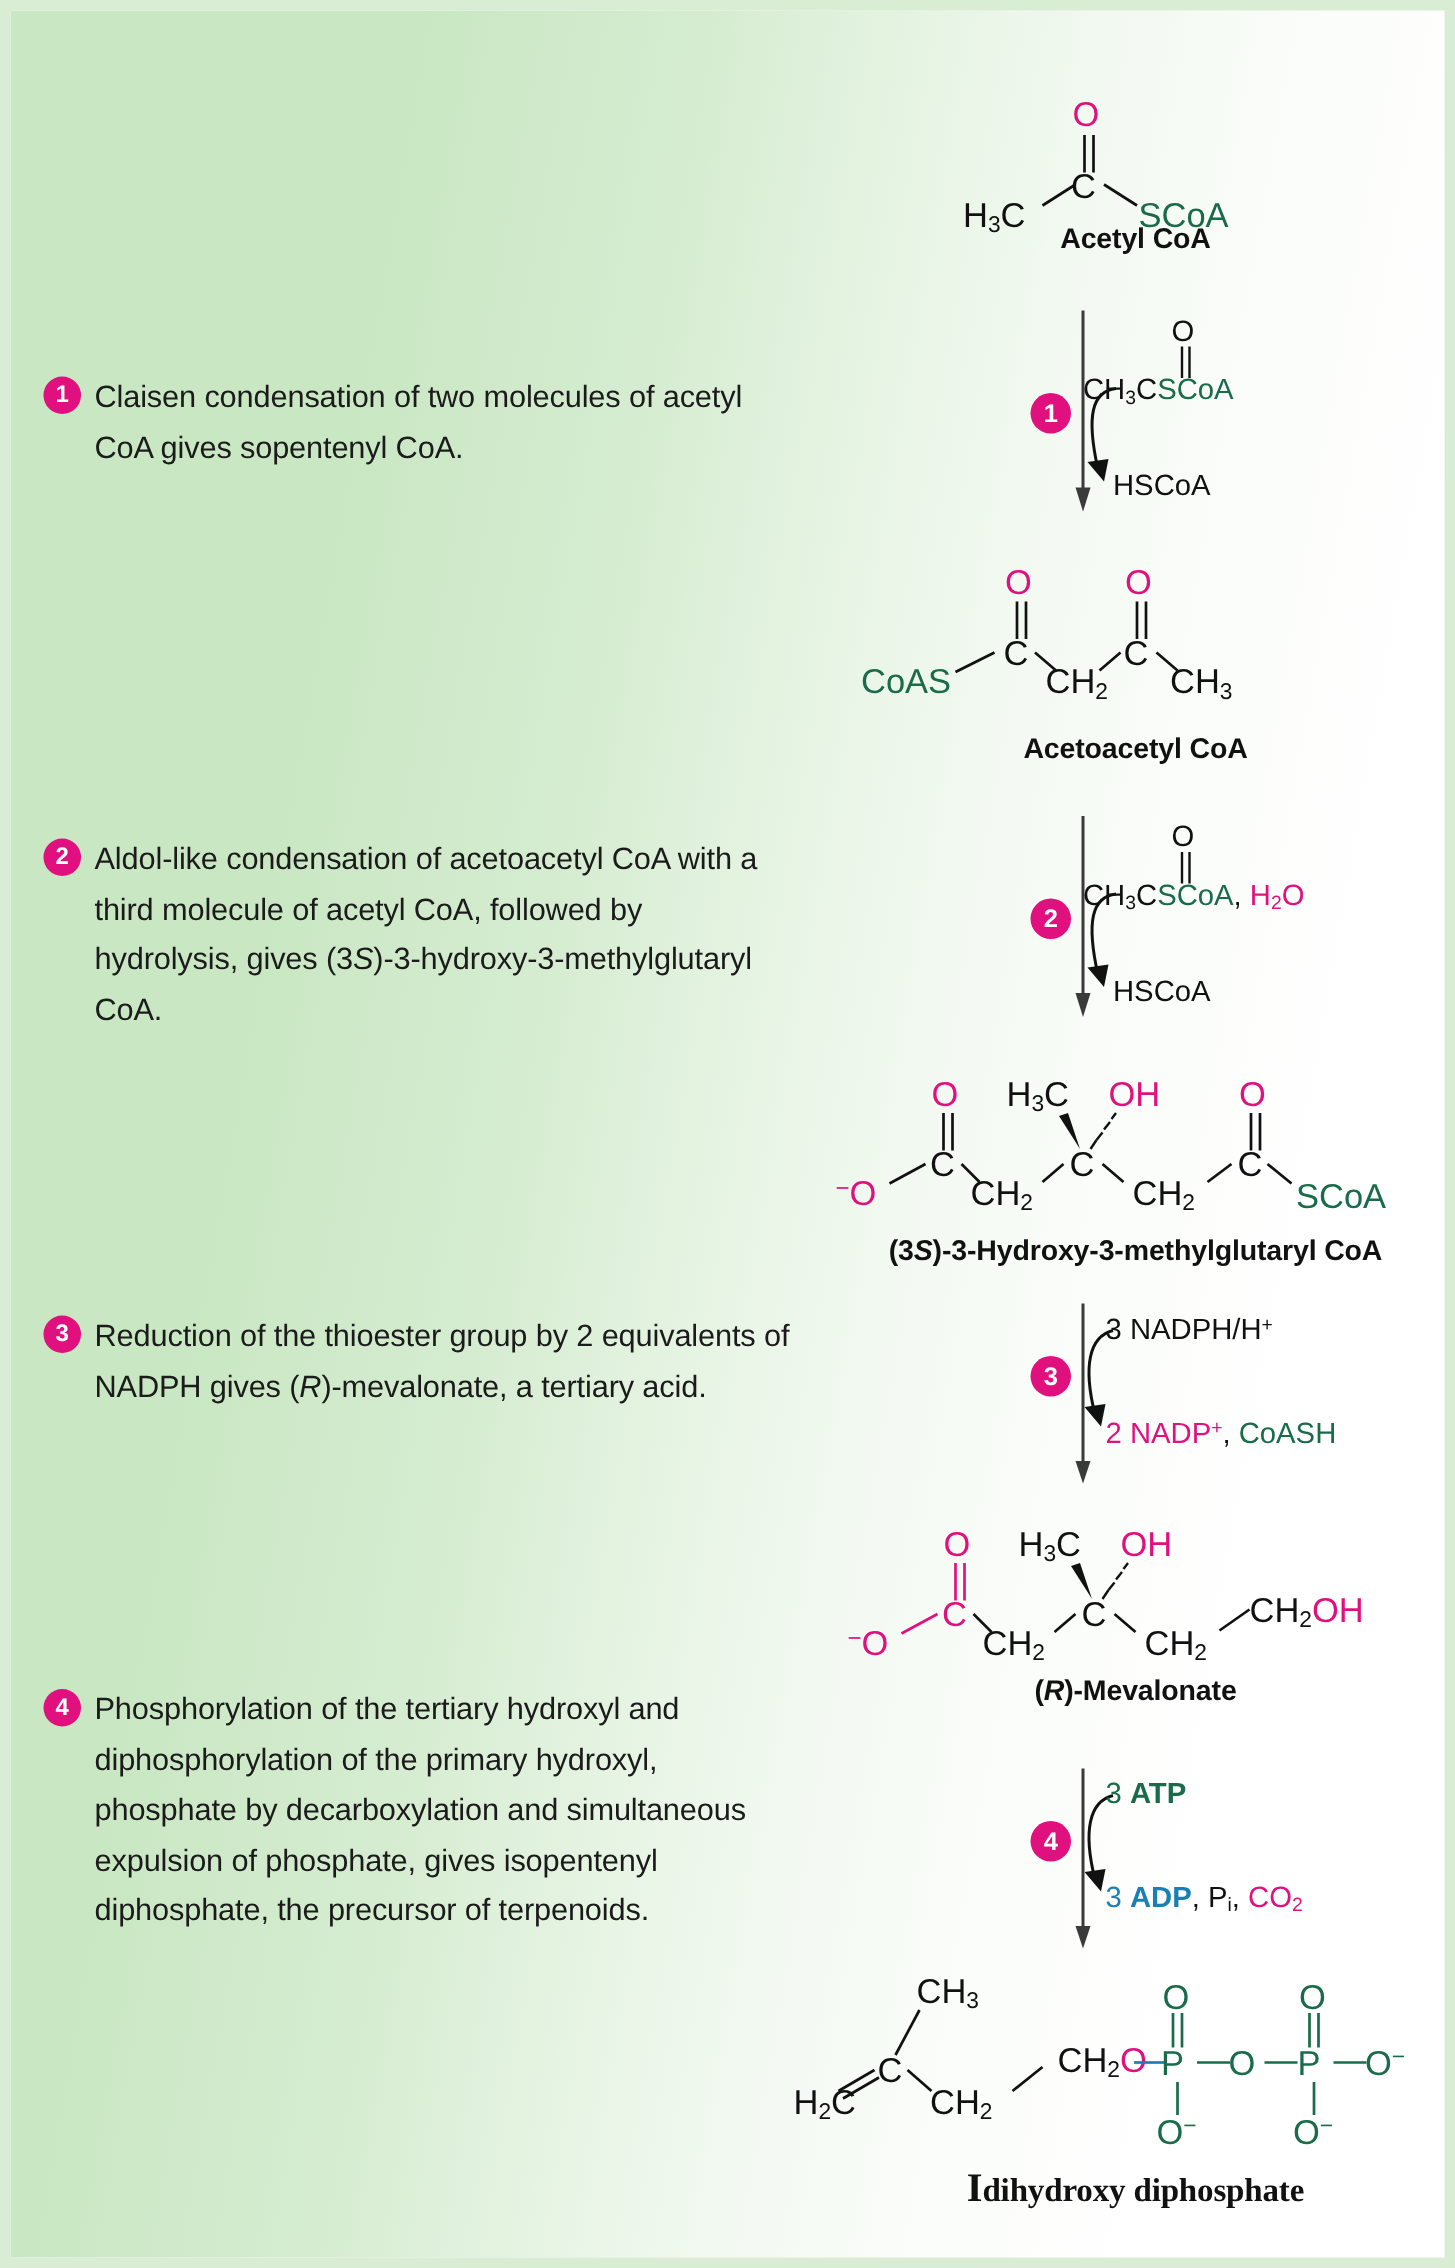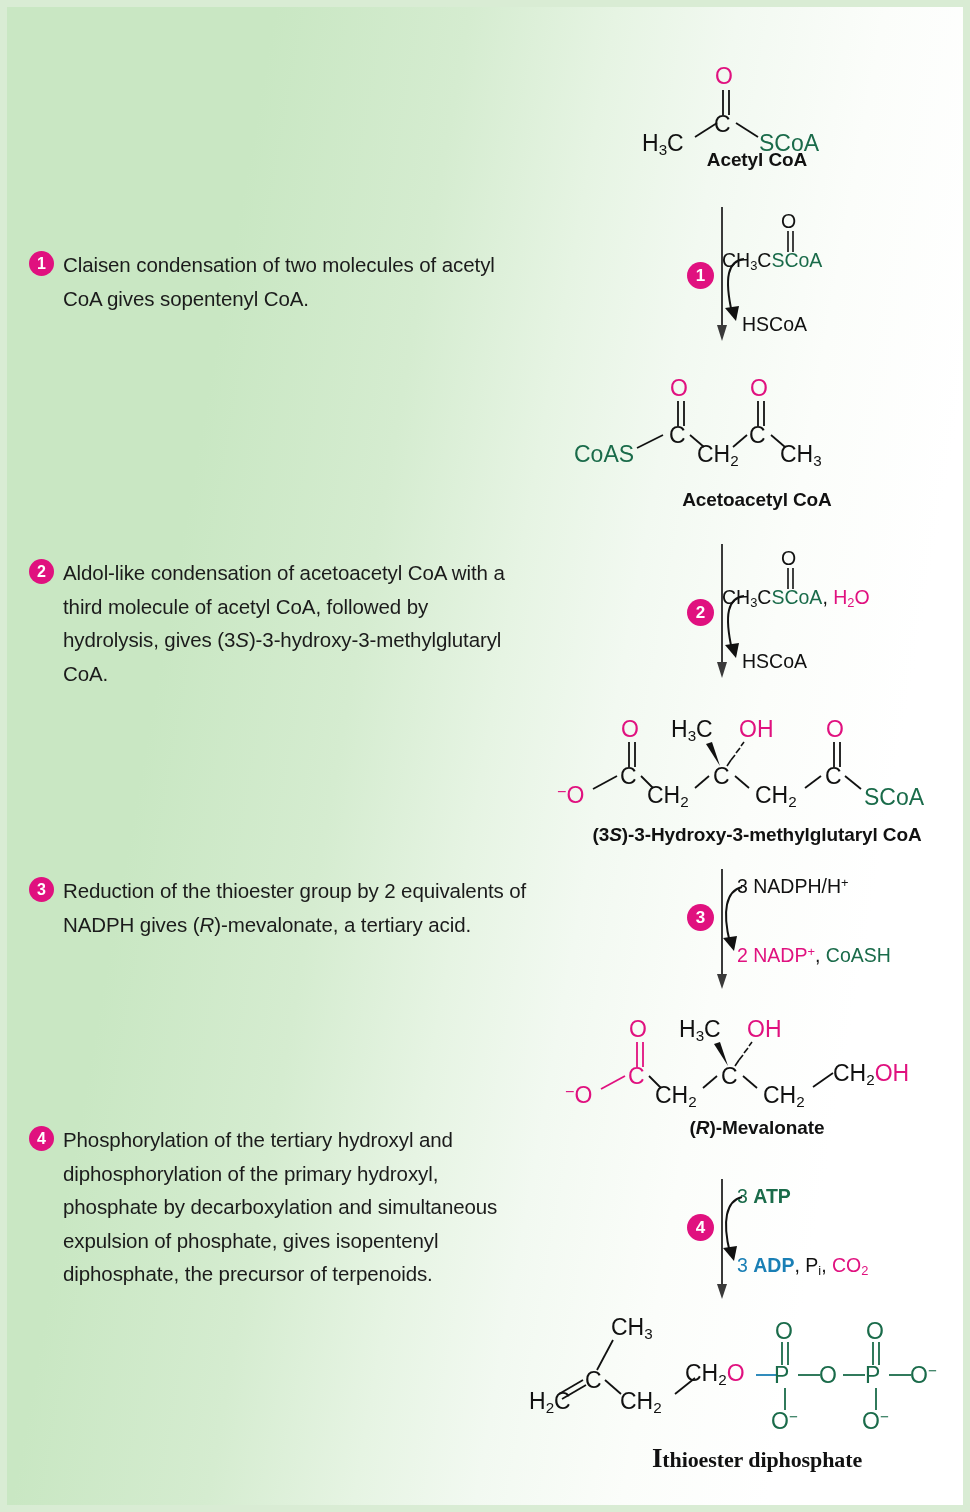--- a/index.html
+++ b/index.html
@@ -412,21 +412,21 @@
           <line x1="3" y1="25" x2="27" y2="11" stroke="#111" stroke-width="1.8"></line>
         </svg>
 
         <svg class="abs" style="left:68px;top:66px;" width="24" height="20">
           <line x1="0" y1="2" x2="16" y2="16" stroke="#111" stroke-width="1.8"></line>
         </svg>
         <span class="chem abs" style="left:83px;top:76px;"><span>CH</span><sub>2</sub></span>
         <svg class="abs" style="left:138px;top:62px;" width="26" height="24">
           <line x1="0" y1="20" x2="20" y2="4" stroke="#111" stroke-width="1.8"></line>
         </svg>
-        <span class="chem abs" style="left:148px;top:48px;"><span>CH</span><sub>2</sub><span class="pink">O</span></span>
+        <span class="chem abs" style="left:168px;top:48px;"><span>CH</span><sub>2</sub><span class="pink">O</span></span>
 
         <svg class="abs" style="left:219px;top:60px;" width="22" height="6">
           <line x1="0" y1="3" x2="20" y2="3" stroke="#1a7fb5" stroke-width="1.8"></line>
         </svg>
         <span class="chem green abs" style="left:238px;top:6px;">O</span>
         <svg class="abs" style="left:243px;top:30px;" width="16" height="24">
           <line x1="2" y1="0" x2="2" y2="23" stroke="#1a6b4a" stroke-width="1.8"></line>
           <line x1="8" y1="0" x2="8" y2="23" stroke="#1a6b4a" stroke-width="1.8"></line>
         </svg>
         <span class="chem green abs" style="left:237px;top:50px;">P</span>
@@ -452,17 +452,17 @@
         <svg class="abs" style="left:334px;top:76px;" width="10" height="24">
           <line x1="5" y1="0" x2="5" y2="22" stroke="#1a6b4a" stroke-width="1.8"></line>
         </svg>
         <span class="chem green abs" style="left:325px;top:96px;"><span>O</span><sup>−</sup></span>
 
         <svg class="abs" style="left:352px;top:60px;" width="24" height="6">
           <line x1="0" y1="3" x2="22" y2="3" stroke="#1a6b4a" stroke-width="1.8"></line>
         </svg>
         <span class="chem green abs" style="left:373px;top:50px;"><span>O</span><sup>−</sup></span>
       </div>
-      <div class="caption serif" style="margin-top:6px;"><span class="bigI">I</span><span>thioester diphosphate</span></div>
+      <div class="caption serif" style="margin-top:6px;"><span class="bigI">I</span><span>dihydroxy diphosphate</span></div>
     </div>
 
   </div>
 </div>
 
 </body></html>

